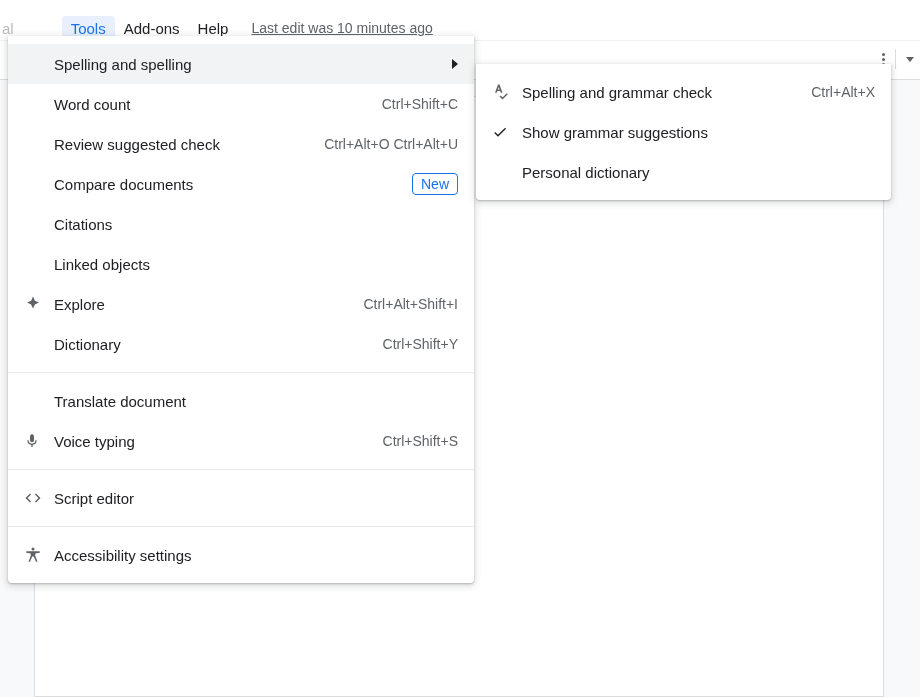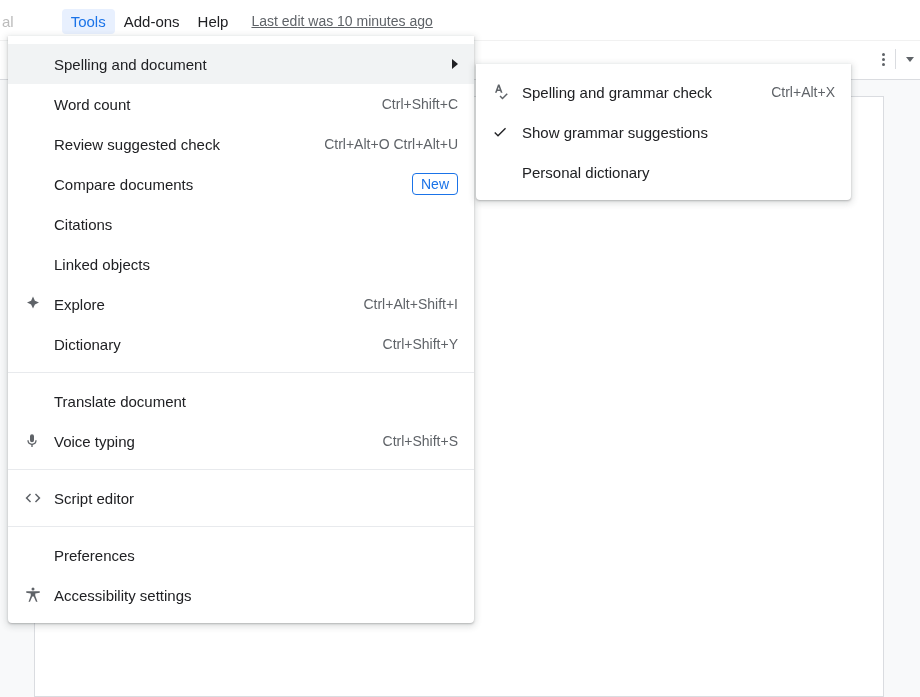--- a/index.html
+++ b/index.html
@@ -8,21 +8,21 @@
     font-family: Arial, "Helvetica Neue", Helvetica, sans-serif;
     font-size: 14px;
     background: #fff;
     color: #202124;
     width: 920px; height: 697px;
     overflow: hidden;
     position: relative;
   }
   .menubar {
     position: absolute;
-    top: 6px; left: 0;
+    top: 13px; left: 0;
     height: 30px;
     display: flex;
     align-items: center;
   }
   .menubar-fragment {
     color: #bbb;
     padding: 0 4px 0 2px;
     font-size: 15px;
   }
   .menubar-item {
@@ -94,21 +94,21 @@
     box-shadow: 0 2px 6px 2px rgba(60,64,67,0.15), 0 1px 2px rgba(60,64,67,0.3);
     padding: 8px 0;
     font-size: 15px;
   }
   .menu-main {
     top: 36px; left: 8px;
     width: 466px;
   }
   .menu-sub {
     top: 64px; left: 476px;
-    width: 375px;
+    width: 415px;
   }
   .menu-item {
     display: flex;
     align-items: center;
     height: 40px;
     padding: 0 16px;
     cursor: default;
   }
   .menu-item.highlighted {
     background: #f1f3f4;
@@ -171,21 +171,21 @@
   </div>
 </div>
 
 <div class="doc-bg"></div>
 <div class="doc-page"></div>
 
 <div class="menu menu-main">
 
   <div class="menu-item highlighted">
     <span class="icon-slot"></span>
-    <span class="label">Spelling and document</span>
+    <span class="label">Spelling and spelling</span>
     <span class="arrow"></span>
   </div>
 
   <div class="menu-item">
     <span class="icon-slot"></span>
     <span class="label">Word count</span>
     <span class="shortcut">Ctrl+Shift+C</span>
   </div>
 
   <div class="menu-item">
@@ -249,24 +249,20 @@
     <span class="icon-slot">
       <svg width="18" height="18" viewBox="0 0 24 24">
           <path fill="#5f6368" d="M9.4 16.6 4.8 12l4.6-4.6L8 6l-6 6 6 6 1.4-1.4zm5.2 0 4.6-4.6-4.6-4.6L16 6l6 6-6 6-1.4-1.4z"></path>
         </svg>
     </span>
     <span class="label">Script editor</span>
   </div>
 
   <div class="menu-separator"></div>
 
-  <div class="menu-item">
-    <span class="icon-slot"></span>
-    <span class="label">Preferences</span>
-  </div>
 
   <div class="menu-item">
     <span class="icon-slot">
       <svg width="18" height="18" viewBox="0 0 24 24">
           <path fill="#5f6368" d="M12 2a2 2 0 1 1 0 4 2 2 0 0 1 0-4zm9 5H3v2l6 1v3l-3 8h2l3-7h2l3 7h2l-3-8v-3l6-1V7z"></path>
         </svg>
     </span>
     <span class="label">Accessibility settings</span>
   </div>
 

